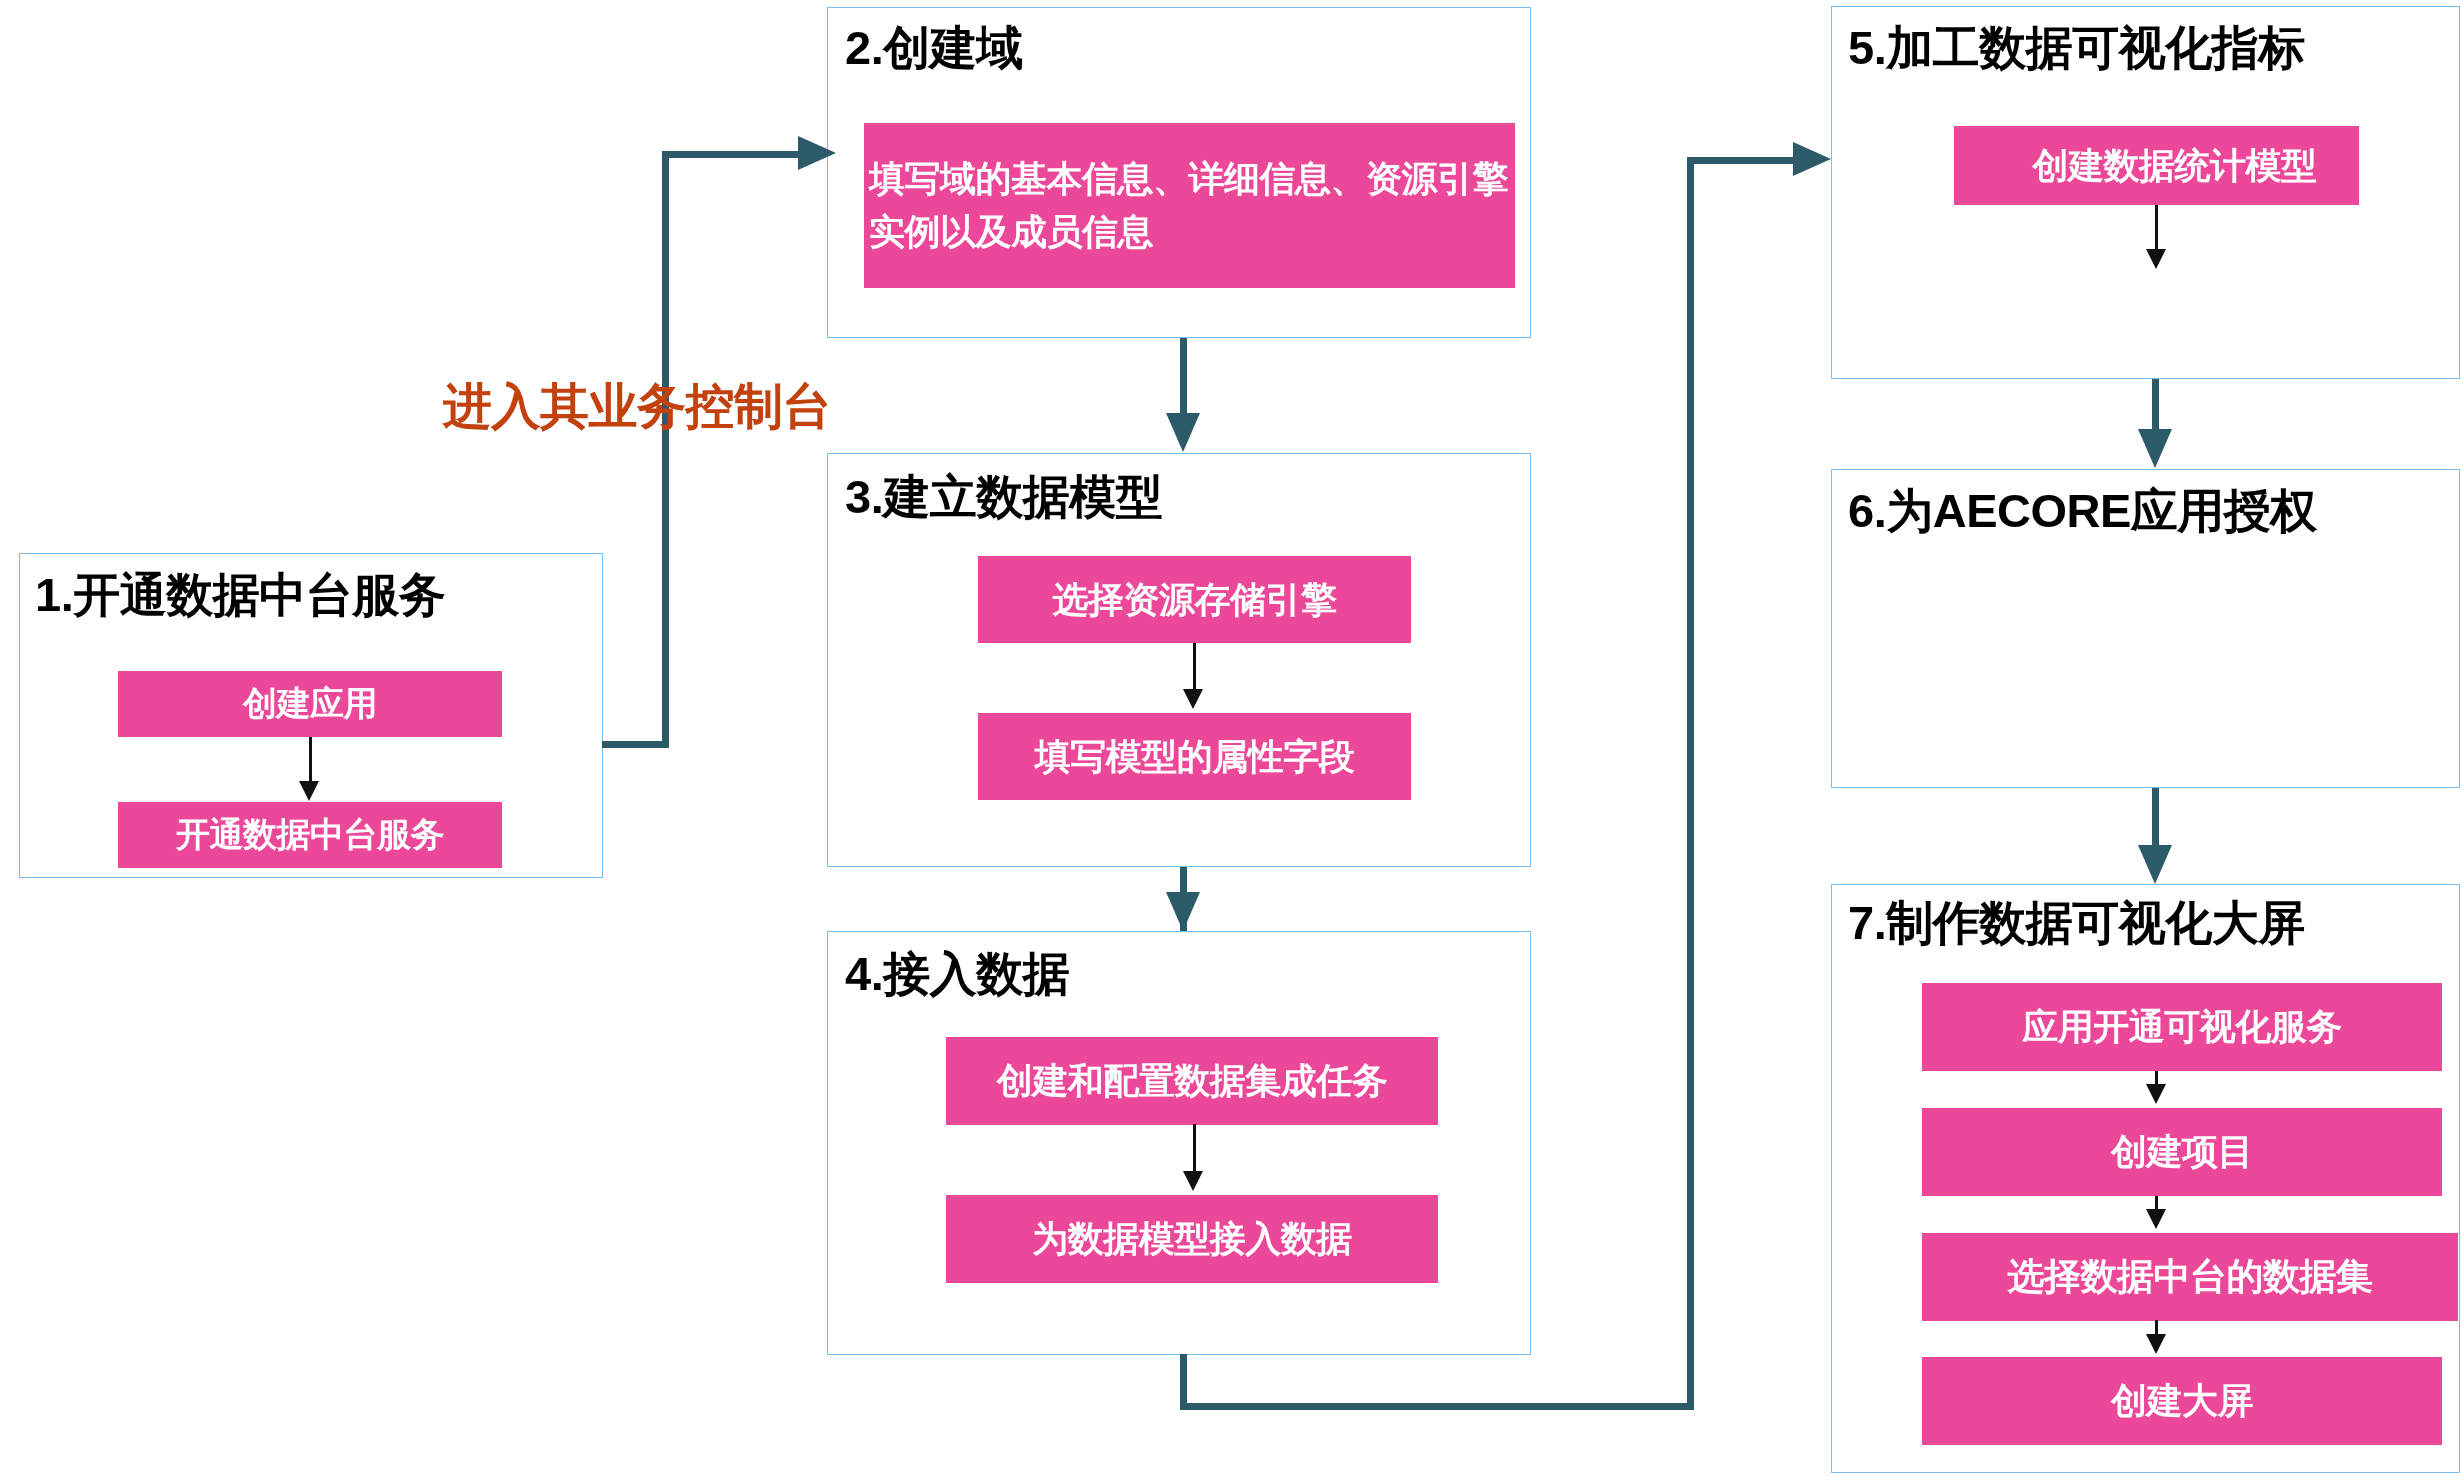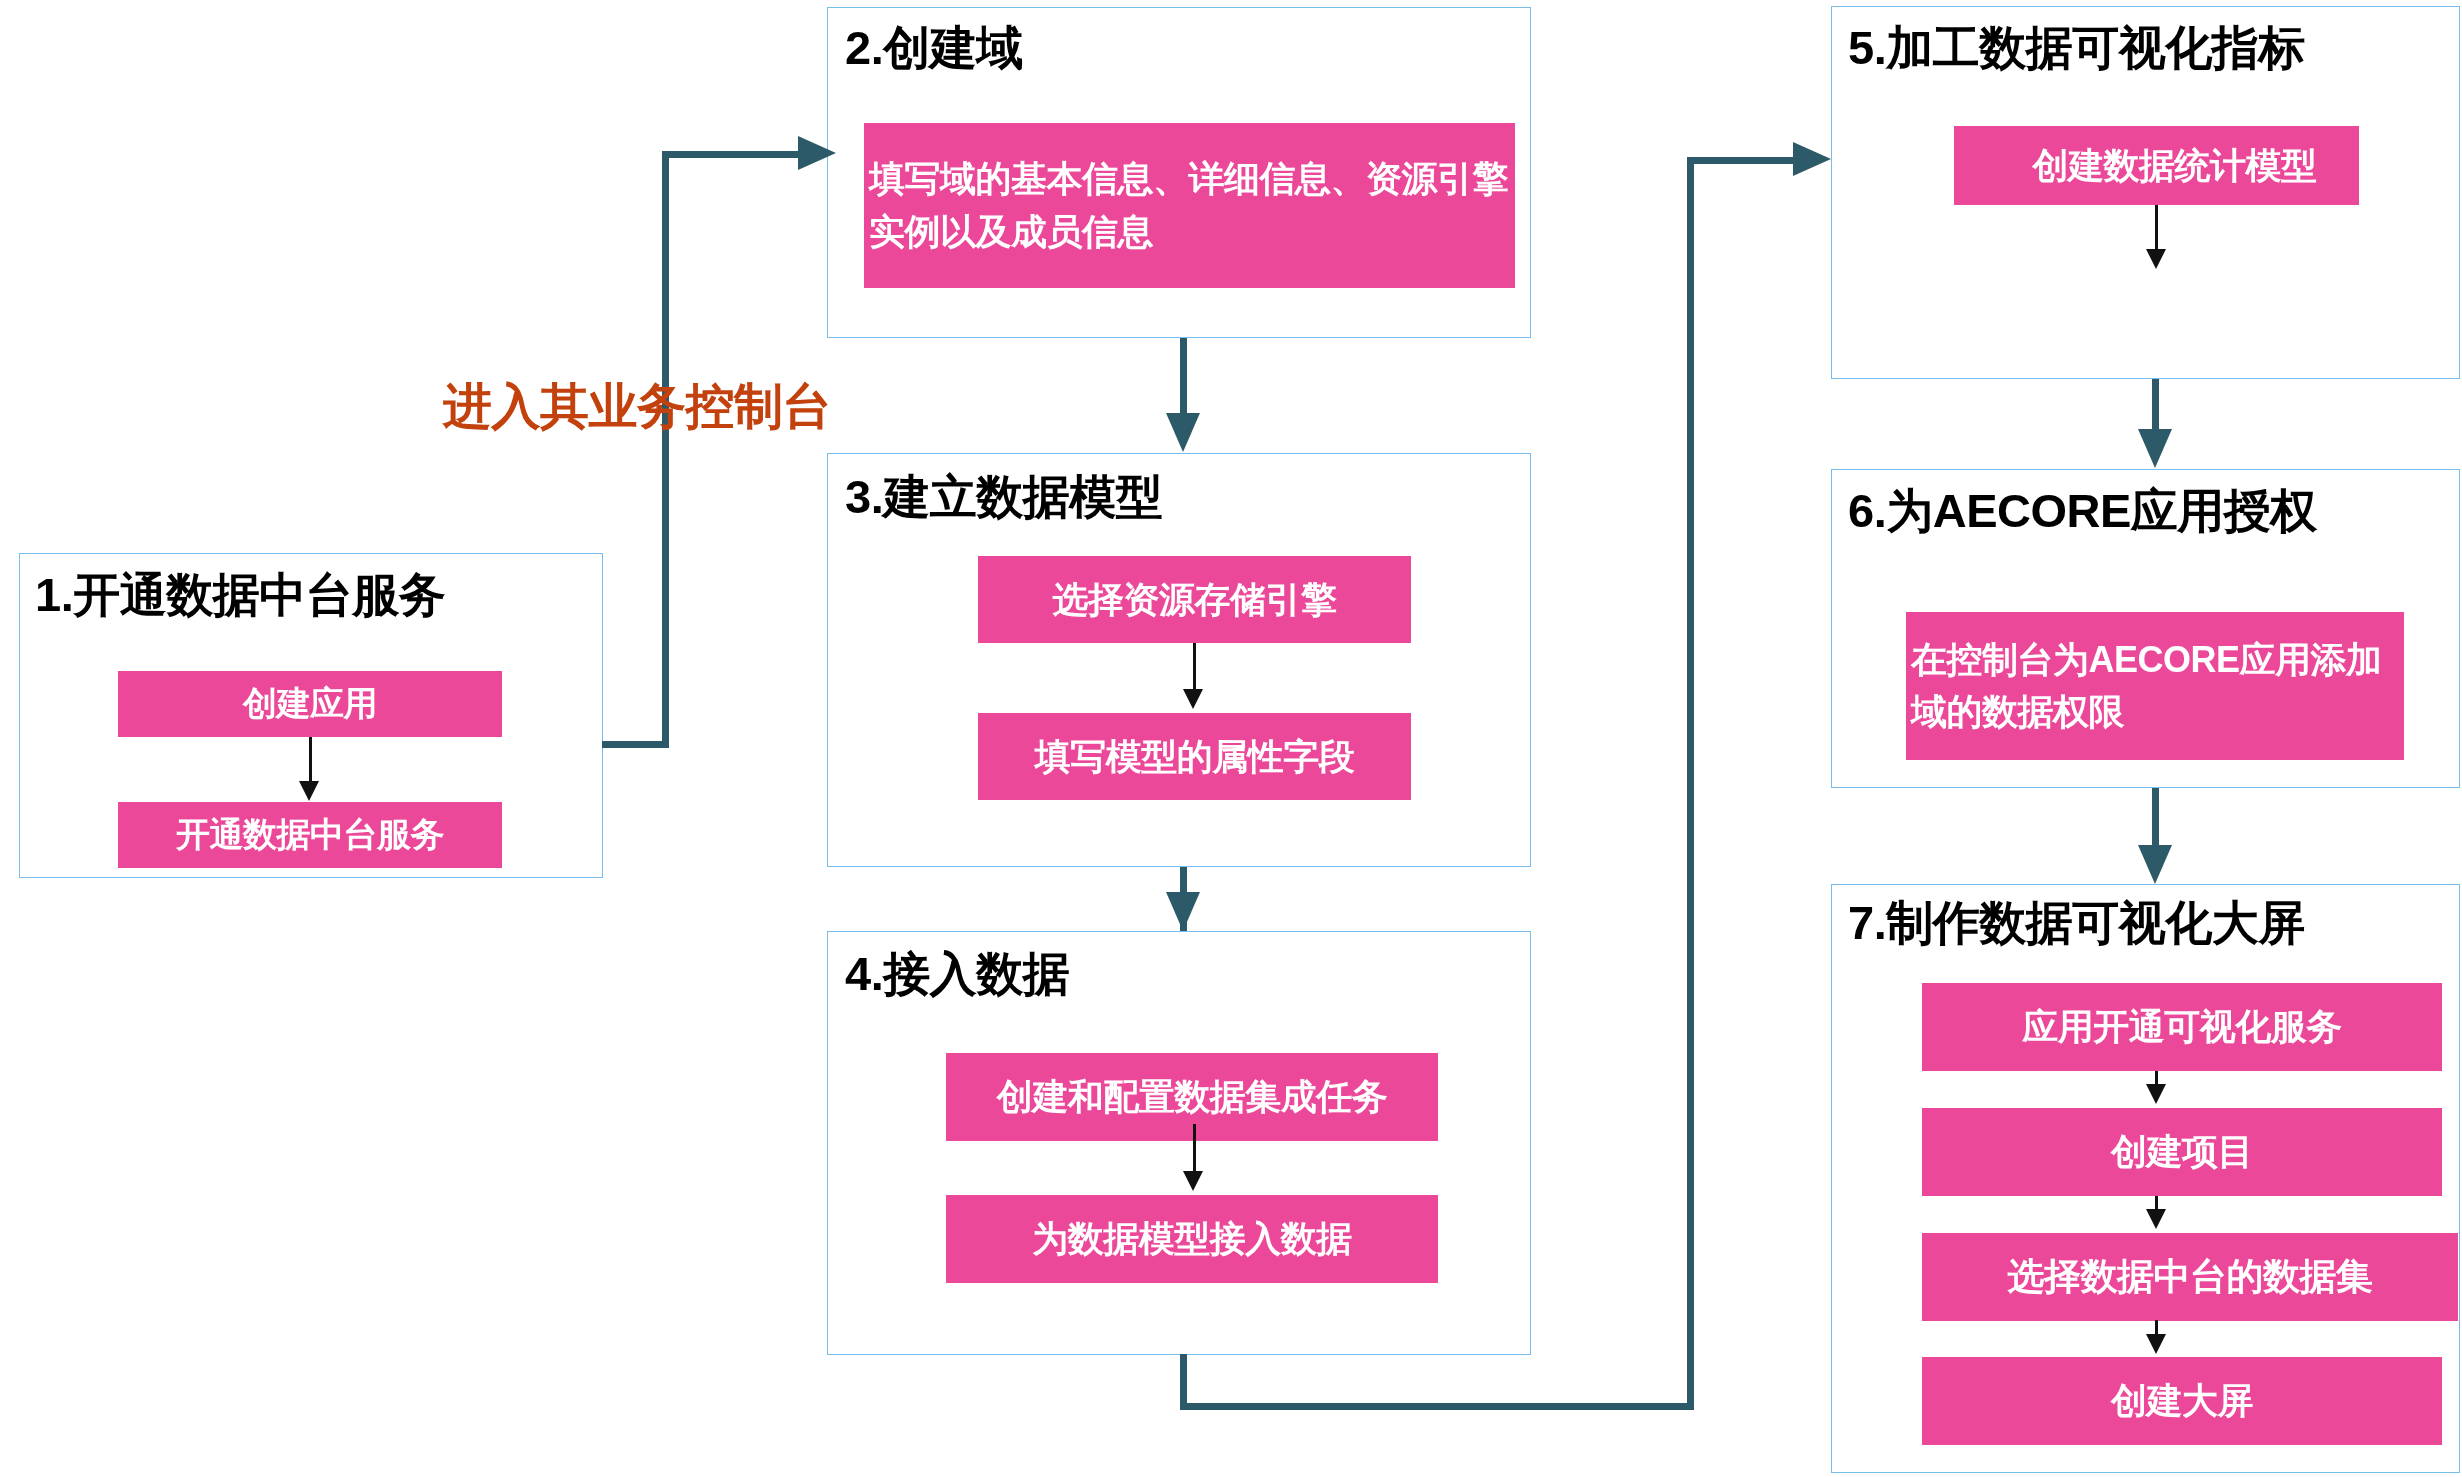--- a/index.html
+++ b/index.html
@@ -100,34 +100,33 @@
 
   <div class="panel" style="left:827px;top:453px;width:704px;height:414px;"></div>
   <div class="panel-title" style="left:845px;top:473px;font-size:47px;">3.建立数据模型</div>
   <div class="pbox" style="left:978px;top:556px;width:433px;height:87px;font-size:36px;">选择资源存储引擎</div>
   <div class="vline-black" style="left:1193px;top:643px;height:57px;"></div>
   <div class="vhead-black" style="left:1183px;top:689px;"></div>
   <div class="pbox" style="left:978px;top:713px;width:433px;height:87px;font-size:36px;">填写模型的属性字段</div>
 
   <div class="panel" style="left:827px;top:931px;width:704px;height:424px;"></div>
   <div class="panel-title" style="left:845px;top:950px;font-size:47px;">4.接入数据</div>
-  <div class="pbox" style="left:946px;top:1037px;width:492px;height:88px;font-size:36px;margin-top:16px;">创建和配置数据集成任务</div>
+  <div class="pbox" style="left:946px;top:1037px;width:492px;height:88px;font-size:36px;">创建和配置数据集成任务</div>
   <div class="vline-black" style="left:1193px;top:1124px;height:58px;"></div>
   <div class="vhead-black" style="left:1183px;top:1171px;"></div>
   <div class="pbox" style="left:946px;top:1195px;width:492px;height:88px;font-size:36px;">为数据模型接入数据</div>
 
   <div class="panel" style="left:1831px;top:5.9px;width:629px;height:373px;"></div>
   <div class="panel-title" style="left:1848px;top:23.6px;font-size:47px;">5.加工数据可视化指标</div>
   <div class="pbox" style="left:1954px;top:126px;width:405px;height:79px;font-size:36px;padding-left:41px;">创建数据统计模型</div>
   <div class="vline-black" style="left:2155px;top:205px;height:54px;"></div>
   <div class="vhead-black" style="left:2146px;top:249px;"></div>
 
   <div class="panel" style="left:1831px;top:469px;width:629px;height:319px;"></div>
   <div class="panel-title" style="left:1848px;top:487px;font-size:47px;">6.为AECORE应用授权</div>
-  <div class="pbox" style="left:1906px;top:612px;width:498px;height:148px;font-size:36px;line-height:1.45;">在控制台为AECORE应用添加域的数据权限</div>
 
   <div class="panel" style="left:1831px;top:884px;width:629px;height:589px;"></div>
   <div class="panel-title" style="left:1848px;top:899px;font-size:47px;">7.制作数据可视化大屏</div>
 
   <div class="pbox" style="left:1922px;top:983px;width:520px;height:88px;font-size:36px;">应用开通可视化服务</div>
   <div class="vline-black" style="left:2155px;top:1071px;height:26.6px;"></div>
   <div class="vhead-black" style="left:2146px;top:1084px;"></div>
   <div class="pbox" style="left:1922px;top:1108px;width:520px;height:88px;font-size:36px;">创建项目</div>
   <div class="vline-black" style="left:2155px;top:1196px;height:26.6px;"></div>
   <div class="vhead-black" style="left:2146px;top:1209px;"></div>

